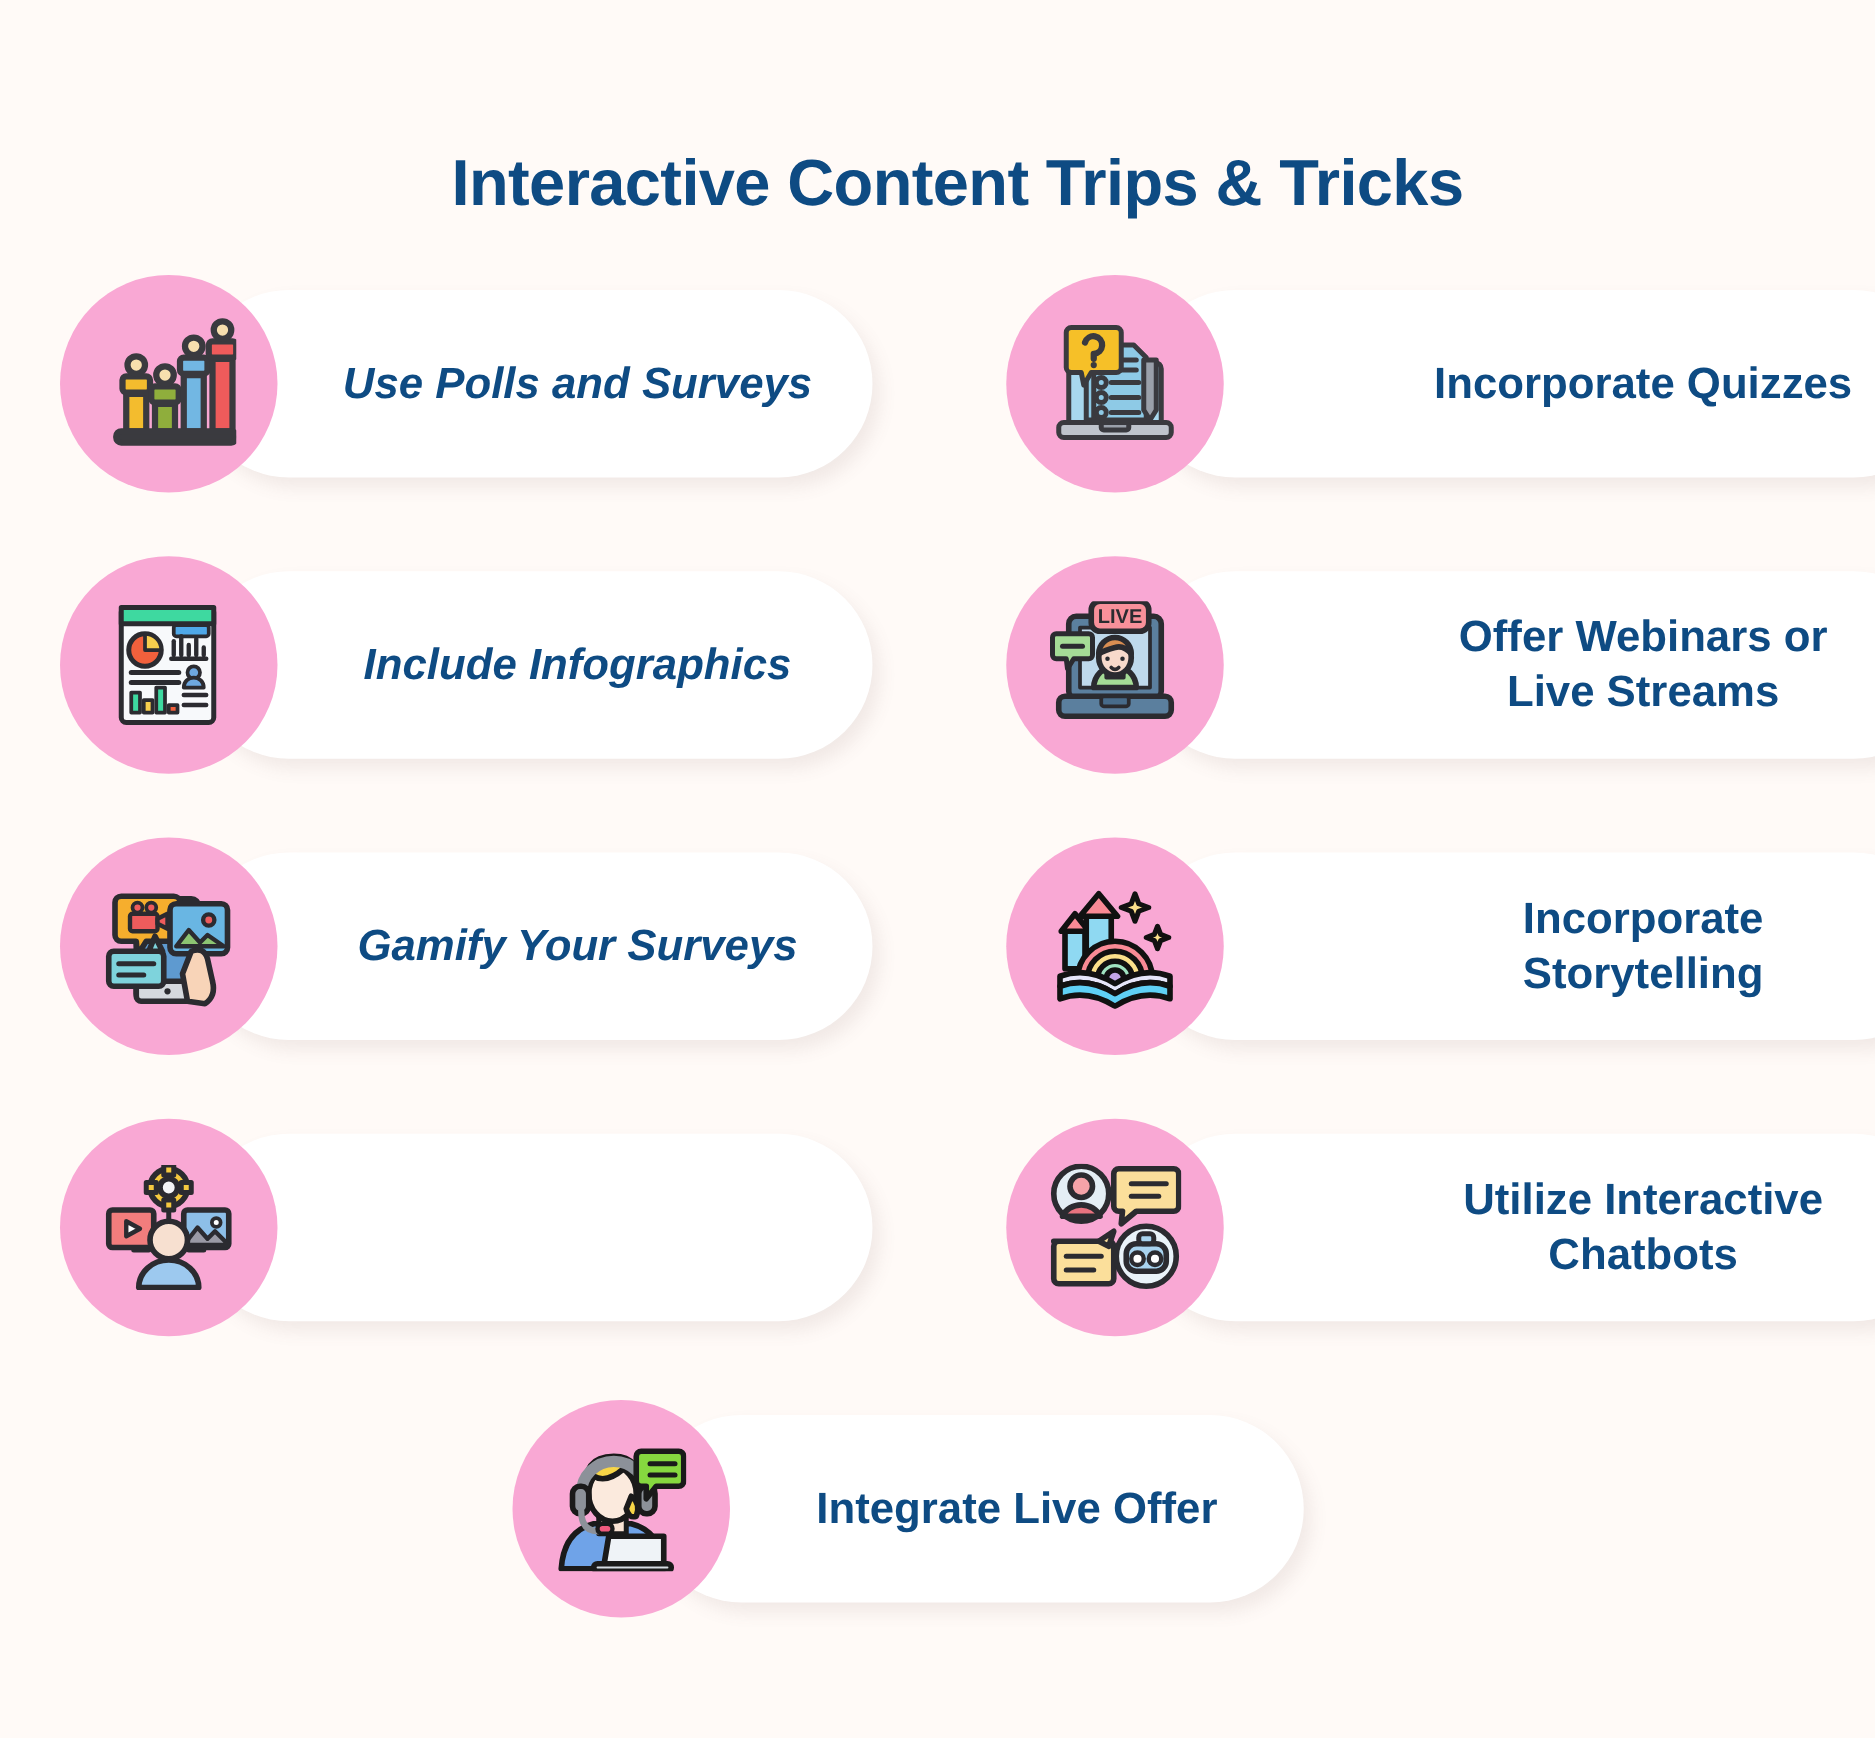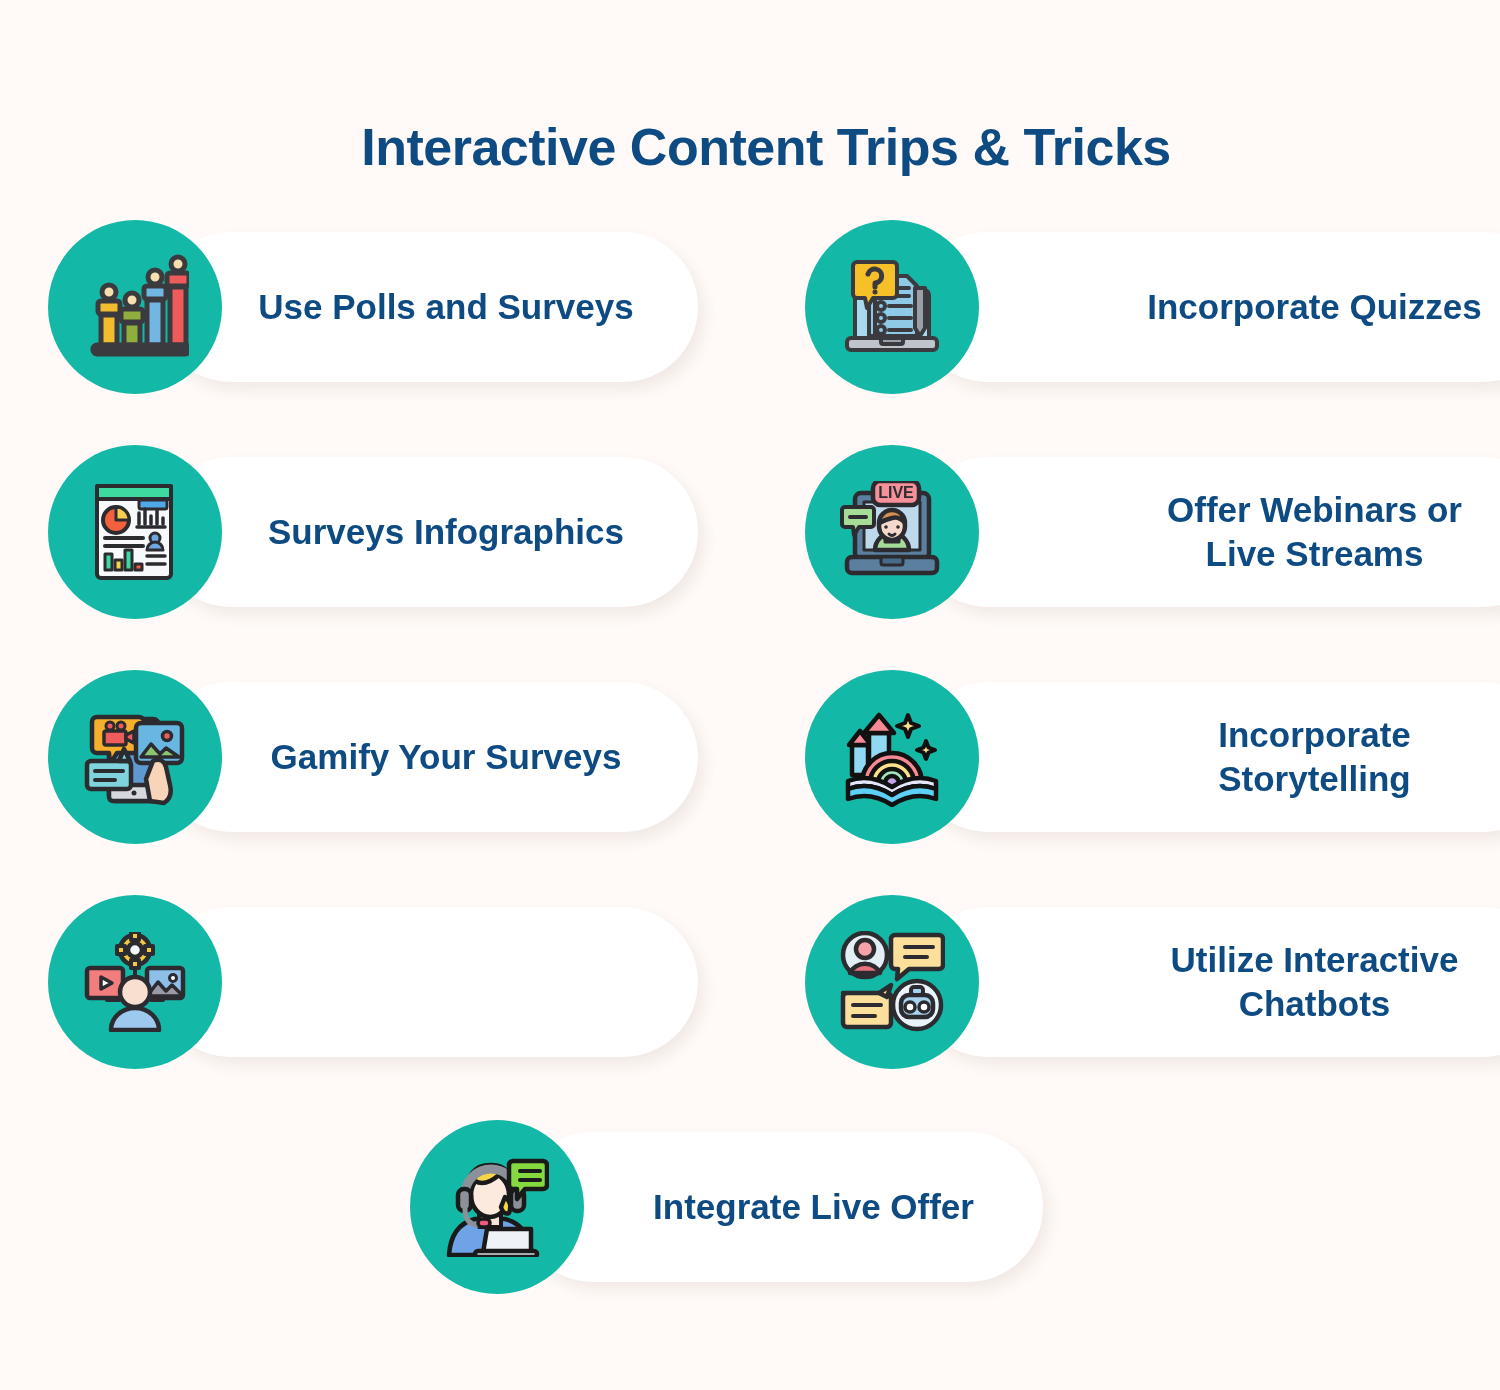--- a/index.html
+++ b/index.html
@@ -63,21 +63,21 @@
   .card.col-right .card-pill { width: 645px; }
   .card.centered  .card-pill { width: 525px; }
 
   .icon-circle {
     position: absolute;
     left: 0;
     top: -12px;
     width: 174px;
     height: 174px;
     border-radius: 50%;
-    background: #14b8a6;
+    background: #f9a8d4;
     display: flex;
     align-items: center;
     justify-content: center;
     z-index: 2;
   }
   .icon-circle svg { display: block; }
 
   .card-label {
     position: absolute;
     top: 0;
@@ -86,21 +86,21 @@
     align-items: center;
     justify-content: center;
     text-align: center;
     font-size: 35px;
     font-weight: 600;
     color: #0E4B83;
     line-height: 1.25;
     z-index: 3;
     white-space: pre-line;
   }
-  .card.col-left  .card-label { left: 160px; width: 476px; }
+  .card.col-left  .card-label { left: 176px; width: 476px; font-style: italic; }
   .card.col-right .card-label { left: 200px; width: 619px; }
   .card.centered  .card-label { left: 174px; width: 459px; }
 </style>
 </head>
 <body>
 
 <h1 id="page-title">Interactive Content Trips &amp; Tricks</h1>
 
 <div id="cards-grid">
 
@@ -207,21 +207,21 @@
             <rect x="30" y="80" width="7" height="10" fill="#F7CE4D" stroke-width="3"></rect>
             <rect x="40" y="70" width="7" height="20" fill="#3ED9A0" stroke-width="3"></rect>
             <rect x="50" y="84" width="7" height="6" fill="#F2603C" stroke-width="3"></rect>
             <g stroke-width="3.5">
               <line x1="62" y1="76" x2="80" y2="76"></line>
               <line x1="62" y1="84" x2="80" y2="84"></line>
             </g>
           </g>
         </svg>
       </div>
-      <div class="card-label">Surveys  Infographics</div>
+      <div class="card-label">Include  Infographics</div>
     </div>
 
     <div class="card col-right">
       <div class="card-pill"></div>
       <div class="icon-circle">
         <svg width="106" height="102" viewBox="0 0 106 102">
           <g stroke="#2B2B30" stroke-width="4.5" stroke-linecap="round" stroke-linejoin="round">
 
             <rect x="16" y="12" width="74" height="66" rx="6" fill="#5B7F9E"></rect>
             <rect x="25" y="21" width="56" height="48" fill="#BFD9EC" stroke-width="3"></rect>

